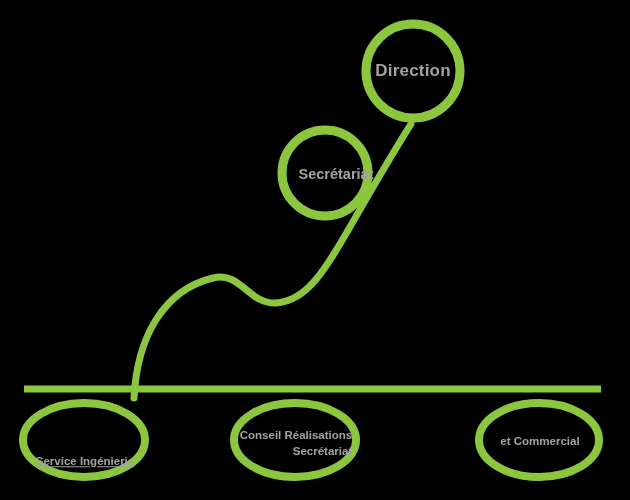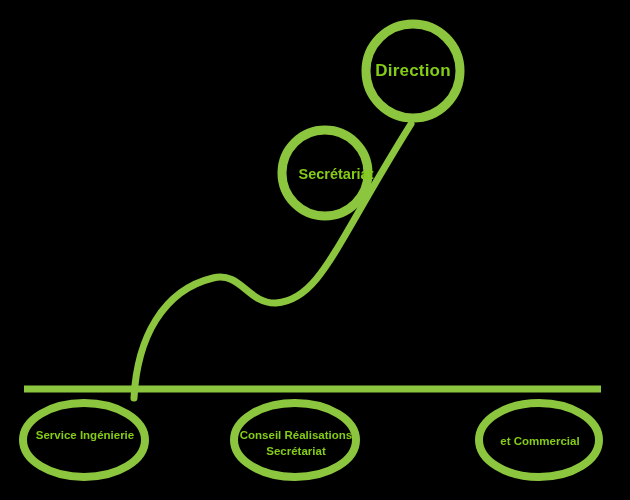--- a/index.html
+++ b/index.html
@@ -16,22 +16,22 @@
     font-family: "Liberation Sans", sans-serif;
   }
   .canvas svg {
     position: absolute;
     top: 0;
     left: 0;
   }
   .node-label {
     position: absolute;
     transform: translate(-50%, -50%);
-    color: #84cc16;
-    text-align: center;
+    color: #a3a3a3;
+    text-align: right;
     white-space: nowrap;
     user-select: none;
   }
   .label-direction {
     left: 413px;
     top: 71px;
     font-size: 17px;
     font-weight: 600;
     letter-spacing: 0.2px;
   }
@@ -40,21 +40,21 @@
     top: 174px;
     font-size: 14.5px;
     font-weight: 600;
     margin-left: 11px;
   }
   .label-service {
     font-size: 11.5px;
     font-weight: 700;
     line-height: 15.5px;
   }
-  .label-service-1 { left: 85px;  top: 436px; }
+  .label-service-1 { left: 85px;  top: 462px; text-decoration: underline; }
   .label-service-2 { left: 296px; top: 443px; }
   .label-service-3 { left: 540px; top: 442px; }
 </style>
 </head>
 <body>
 
 <div class="canvas">
 
   <svg width="630" height="500" viewBox="0 0 630 500">
 

